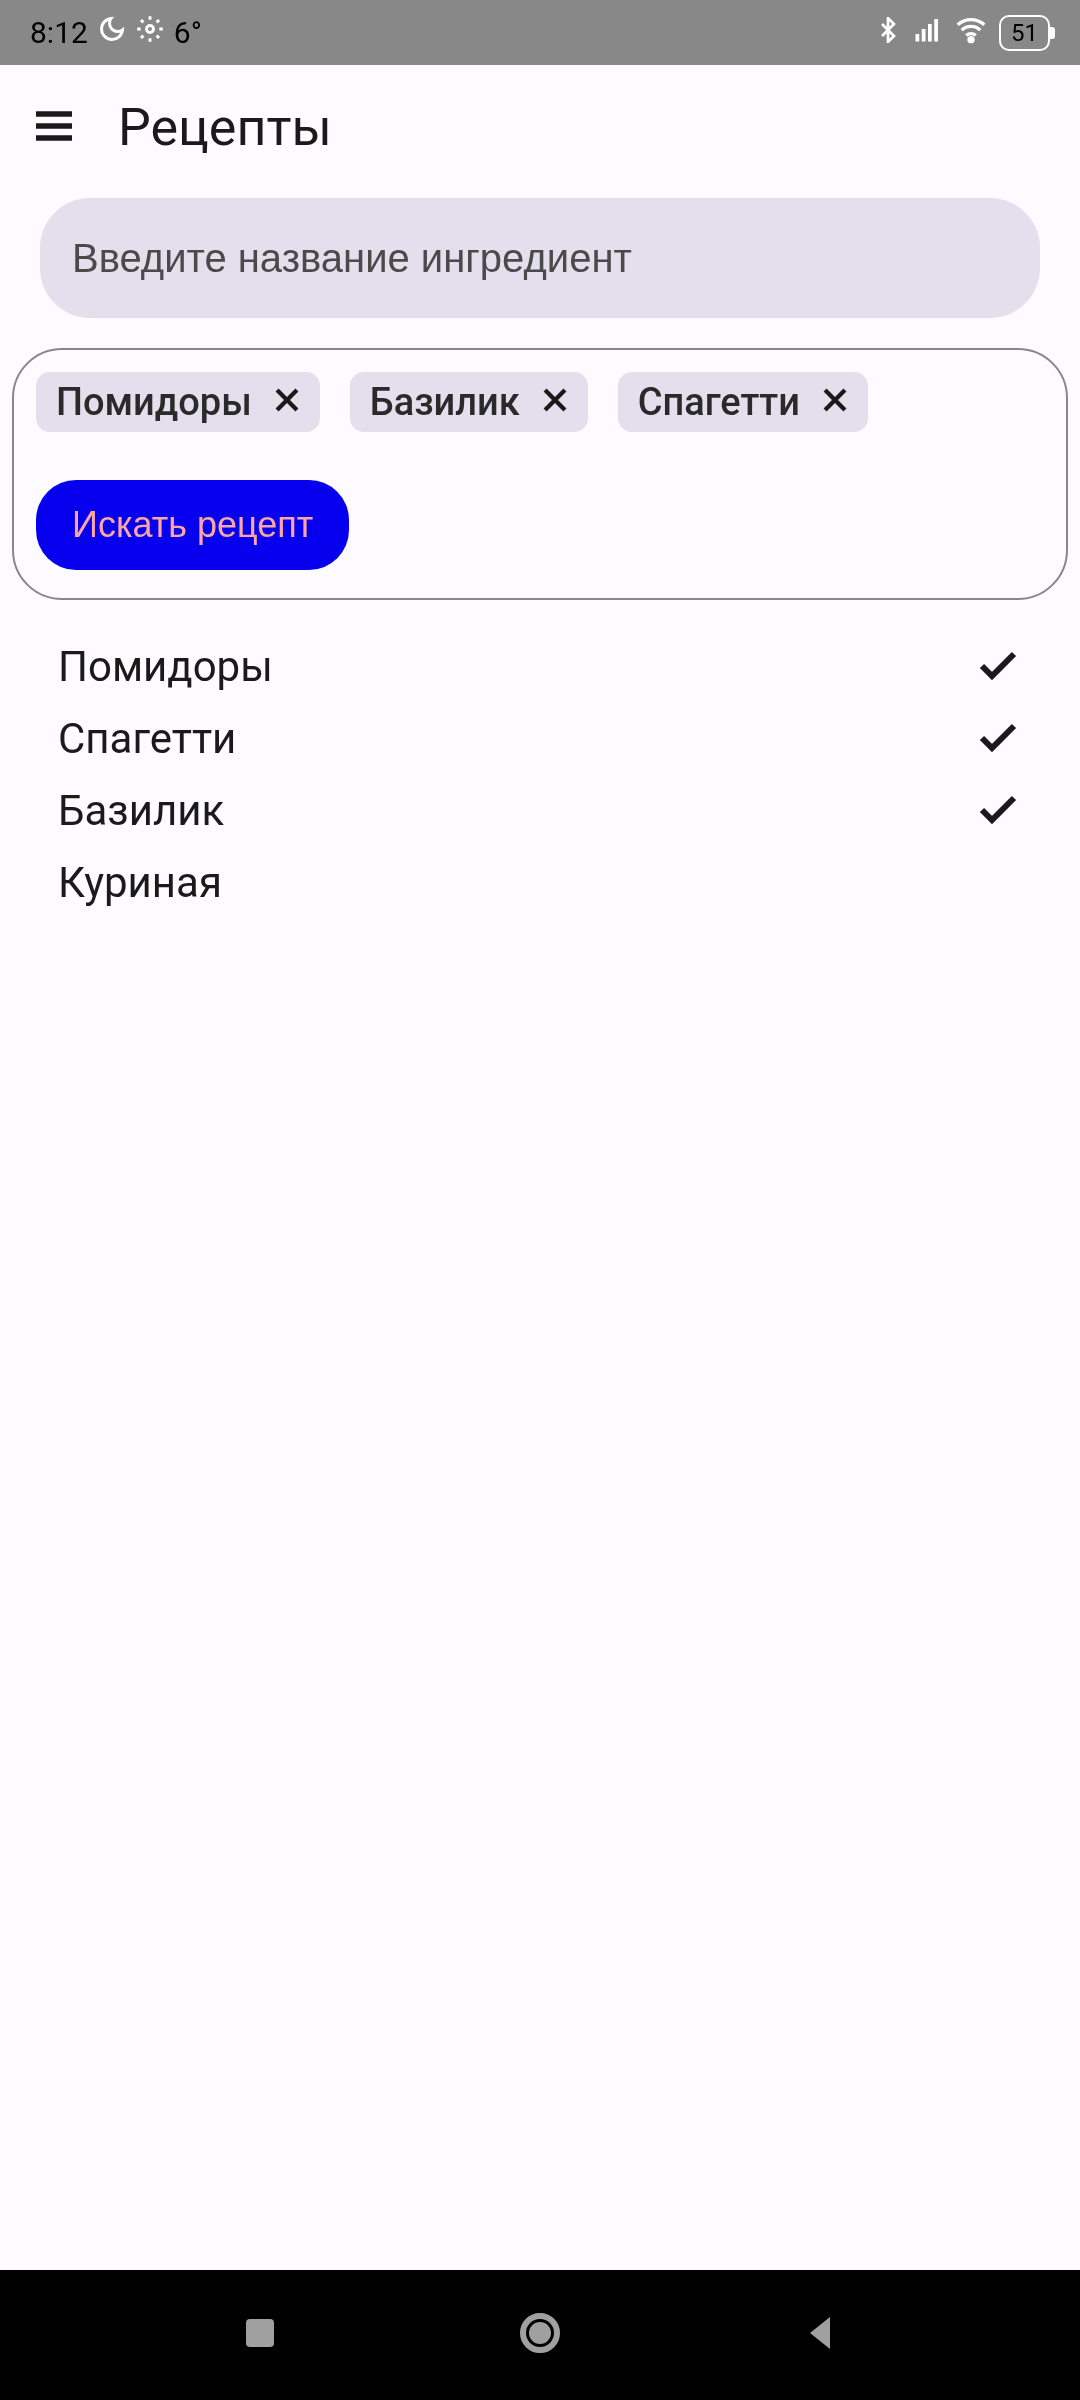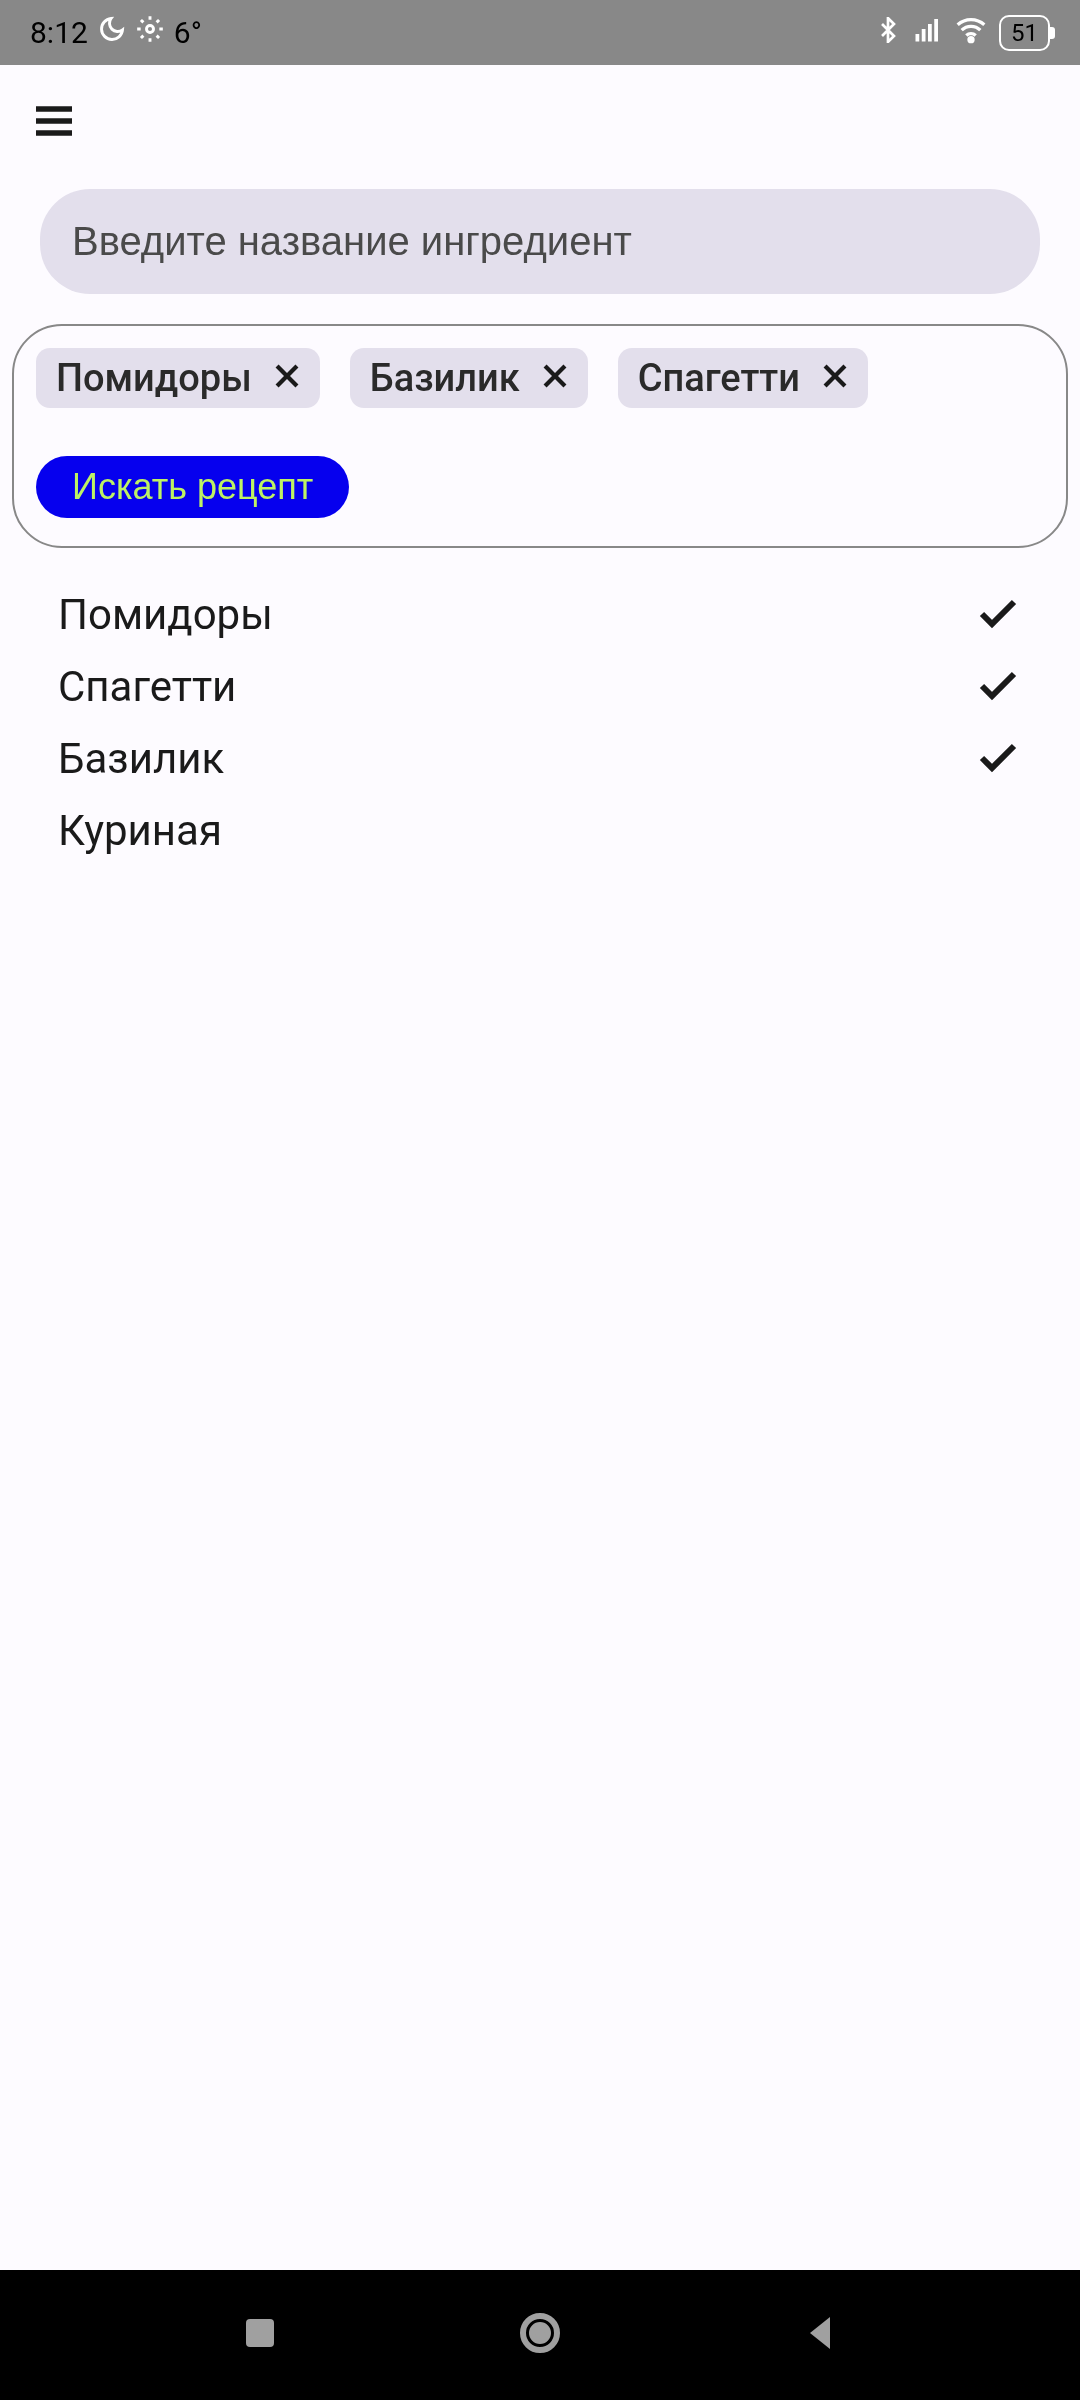--- a/index.html
+++ b/index.html
@@ -71,21 +71,21 @@
     }
     .page-title {
       font-size: 52px;
       font-weight: 400;
       color: #1a1a1a;
     }
     .search-box {
       margin: 10px 40px 30px 40px;
       background: #E3DFEC;
       border-radius: 50px;
-      height: 105px;
+      height: 120px;
       display: flex;
       align-items: center;
       padding: 0 32px;
     }
     .search-input {
       border: none;
       background: transparent;
       font-size: 40px;
       color: #4a4a4a;
       width: 100%;
@@ -122,26 +122,26 @@
     .chip-close svg {
       width: 34px;
       height: 34px;
     }
     .buttons-row {
       display: flex;
       justify-content: space-between;
     }
     .btn {
       background: #0600ee;
-      color: #bef264;
+      color: #fca5a5;
       border: none;
       border-radius: 40px;
       font-size: 36px;
       font-weight: 500;
-      padding: 10px 36px;
+      padding: 24px 36px;
       cursor: pointer;
     }
     .ingredients-list {
       padding: 30px 58px 0 58px;
     }
     .ingredient-item {
       display: flex;
       align-items: center;
       justify-content: space-between;
       height: 72px;
@@ -213,20 +213,21 @@
 <div class="content">
 
   <div class="header">
     <span class="hamburger-icon">
       <svg viewBox="0 0 24 24" fill="none" stroke="#1a1a1a" stroke-width="2.8">
           <line x1="3" y1="6" x2="21" y2="6"></line>
           <line x1="3" y1="12" x2="21" y2="12"></line>
           <line x1="3" y1="18" x2="21" y2="18"></line>
         </svg>
     </span>
+    <h1 class="page-title">Рецепты</h1>
   </div>
 
   <div class="search-box">
     <input type="text" class="search-input" placeholder="Введите название ингредиент" style="">
   </div>
 
   <div class="filter-panel">
     <div class="chips-row">
       <div class="chip">
         <span class="chip-label">Помидоры</span>

